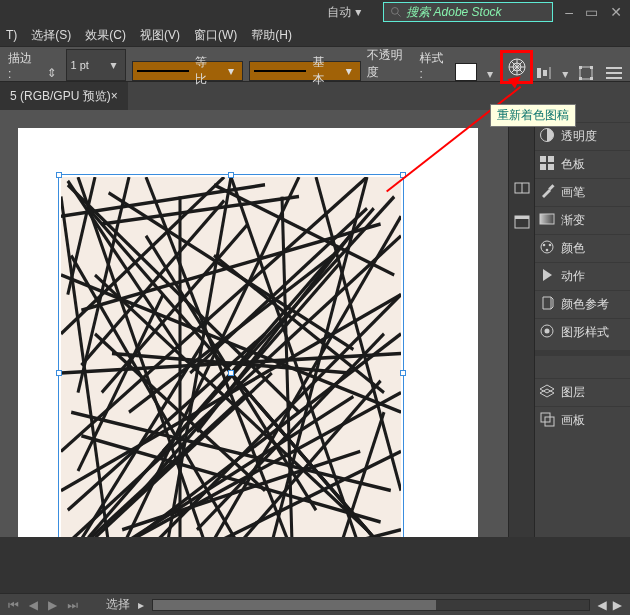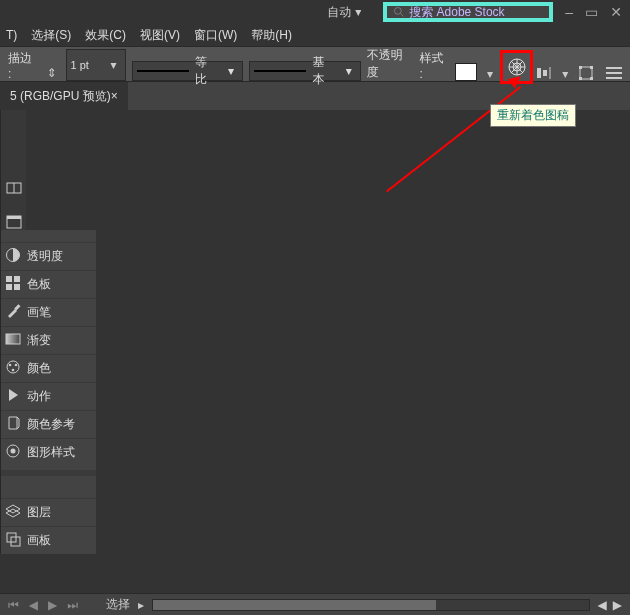--- a/index.html
+++ b/index.html
@@ -1,39 +1,39 @@
 <!DOCTYPE html>
 <html><head>
 <meta charset="utf-8">
 <style>
   * { margin:0; padding:0; box-sizing:border-box; font-family:"Microsoft YaHei",sans-serif; }
   body { width:630px; height:615px; background:#333333; color:#ccc; font-size:12px; overflow:hidden; position:relative; }
   .topbar { display:flex; align-items:center; height:24px; padding:0 8px; background:#333; }
   .spacer { flex:1; }
-  .search-box { display:flex; align-items:center; background:#444; border:4px solid #5eead4; height:20px; width:170px; padding:0 6px; color:#c4b5fd; }
+  .search-box { display:flex; align-items:center; background:#444; border:1px solid #5eead4; height:20px; width:170px; padding:0 6px; color:#86efac; font-style:italic; }
   .search-box svg { margin-right:4px; }
   .win-btns { display:flex; gap:12px; margin-left:12px; color:#aaa; }
   .win-btns span { cursor:pointer; font-size:14px; line-height:14px; }
   .menubar { display:flex; align-items:center; height:22px; padding:0 6px; gap:14px; background:#333; color:#ddd; }
   .menubar span { cursor:pointer; }
   .ctrlbar { display:flex; align-items:flex-end; height:36px; background:#535353; padding:0 8px; gap:6px; border-top:1px solid #2a2a2a; border-bottom:1px solid #272727; }
   .lbl { color:#ddd; }
   .num-field { display:flex; align-items:center; background:#444; border:1px solid #2a2a2a; height:32px; padding:0 4px; }
   .num-field input { width:36px; background:transparent; border:none; color:#ddd; font-size:11px; outline:none; }
   .chev { display:flex; align-items:center; padding:0 4px; color:#ccc; cursor:pointer;}
-  .line-swatch { display:flex; align-items:center; background:#404040; border:1px solid #2a2a2a; height:20px; padding:0 4px; }
+  .line-swatch { display:flex; align-items:center; background:#a16207; border:1px solid #2a2a2a; height:20px; padding:0 4px; }
   .line-swatch .line { width:54px; height:2px; background:#000; }
   .line-swatch span { margin-left:6px; color:#ddd; }
   .color-swatch { width:22px; height:18px; background:#fff; border:1px solid #222; }
   .recolor-btn { width:28px; height:28px; display:flex; align-items:center; justify-content:center; cursor:pointer; outline:3px solid #ff0000; }
   .icon16 { width:16px; height:16px; display:flex; align-items:center; justify-content:center; color:#ccc; cursor:pointer;}
   .tabbar { display:flex; align-items:center; height:28px; background:#434343; }
   .doc-tab { display:flex; align-items:center; background:#333; height:28px; padding:0 10px 0 10px; color:#ddd; }
   .doc-tab span.close { cursor:pointer; }
-  .workarea { display:flex; height:427px;flex-direction:column; }
+  .workarea { display:flex; height:427px; }
   .canvas-zone { flex:1; background:#545454; position:relative; overflow:hidden; }
   .artboard { position:absolute; top:18px; left:18px; width:460px; height:487px; background:#fff; }
   .sel-frame { position:absolute; top:46px; left:40px; width:346px; height:398px; border:1px solid #3a8dde; }
   .sel-frame .handle { position:absolute; width:6px; height:6px; background:#fff; border:1px solid #3a8dde; }
   .tl{top:-3px;left:-3px}.tr{top:-3px;right:-3px}.bl{bottom:-3px;left:-3px}.br{bottom:-3px;right:-3px}
   .ml{top:50%;left:-3px;transform:translateY(-50%)}.mr{top:50%;right:-3px;transform:translateY(-50%)}
   .mt{left:50%;top:-3px;transform:translateX(-50%)}.mb{left:50%;bottom:-3px;transform:translateX(-50%)}
   .ctr{left:50%;top:50%;transform:translate(-50%,-50%); background:#3a8dde;}
   .art-content { position:absolute; inset:2px; line-height:0;}
   .art-content svg { width:100%; height:100%; }

